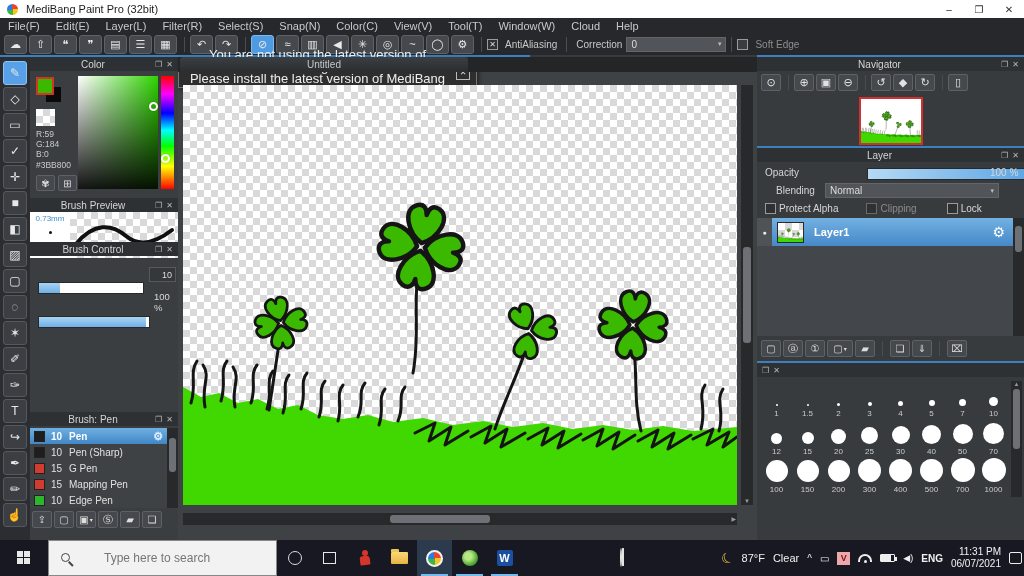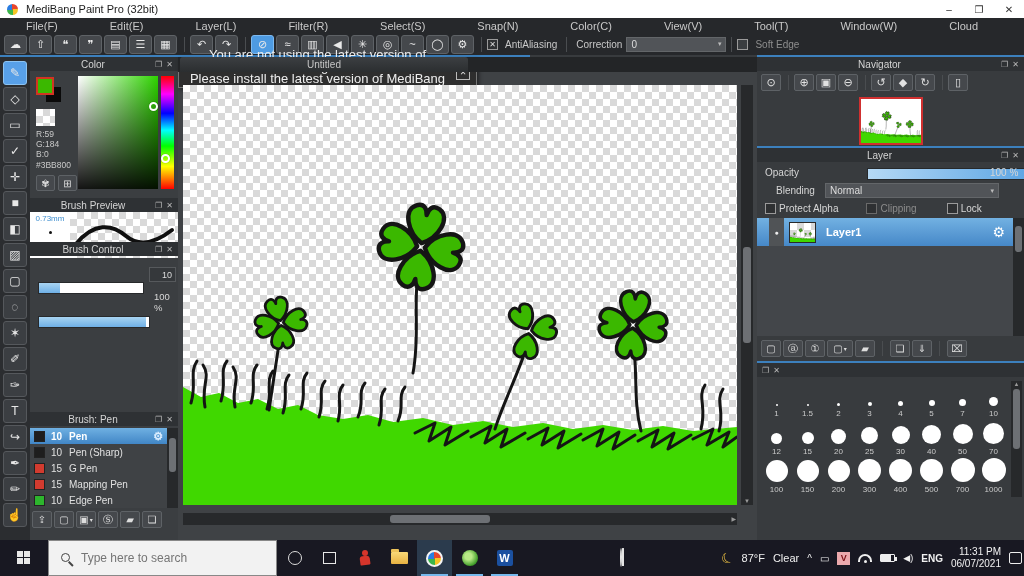--- a/index.html
+++ b/index.html
@@ -9,21 +9,21 @@
   
   #titlebar { left:0; top:0; width:1024px; height:18px; background:#fff; display:flex; align-items:center; }
   .app-dot { width:11px; height:11px; border-radius:50%; margin-left:7px;
     background:conic-gradient(#e8452c 0 25%, #f5c524 25% 50%, #3bb54a 50% 75%, #2a7de1 75% 100%); }
   .title-text { font-size:11px; color:#1c1c1c; margin-left:8px; }
   .win-btns { margin-left:auto; display:flex; }
   .win-btn { width:30px; height:18px; display:flex; align-items:center; justify-content:center; font-size:10px; color:#333; }
 
   
   #menubar { left:0; top:18px; width:1024px; height:15px; background:#26282b; display:flex; align-items:center; }
-  .menu-item { font-size:11px; color:#c9c9c9; padding:0 26px; }
+  .menu-item { font-size:11px; color:#c9c9c9; padding:0 8px; }
 
   
   #toolbar { left:0; top:33px; width:1024px; height:22px; background:#26282b; display:flex; align-items:center; padding-left:4px; }
   .tbtn { width:23px; height:19px; background:#45484c; border:1px solid #5e6266; border-radius:3px; color:#e9e9e9;
     display:flex; align-items:center; justify-content:center; font-size:11px; margin-right:2px; line-height:1; }
   .tbtn.active { background:#4e9be2; border-color:#7db9ef; }
   .tb-sep { width:1px; height:15px; background:#4a4d50; margin:0 5px; }
   .tb-label { font-size:10px; color:#c9c9c9; margin:0 4px; }
   .chk { width:11px; height:11px; border:1px solid #9a9a9a; background:#2e3032; color:#ddd; font-size:8px;
     display:flex; align-items:center; justify-content:center; margin-right:3px; }
@@ -91,33 +91,33 @@
   .notif-text { flex:1; text-align:center; font-size:13px; color:#eee; line-height:12px; }
   .notif-close { width:14px; height:14px; border:1px solid #bbb; color:#ddd; font-size:8px; display:flex;
     align-items:center; justify-content:center; margin-right:6px; }
 
   
   #rightpanels { left:757px; top:57px; width:267px; height:483px; background:#383b3e; }
   .nav-btn { width:20px; height:17px; background:#45484c; border:1px solid #5e6266; border-radius:2px; color:#e2e2e2;
     font-size:11px; display:flex; align-items:center; justify-content:center; margin-right:2px; }
   #nav-thumb { position:absolute; left:102px; top:40px; width:64px; height:48px; background:#fff; border:2px solid #d03030; }
   .lrow { position:absolute; left:0; width:267px; display:flex; align-items:center; font-size:10px; color:#d6d6d6; }
-  .layer-row { display:flex; align-items:center; height:28px; background:linear-gradient(#72b1e2,#4688c8); position:relative;padding-left:12px; }
+  .layer-row { display:flex; align-items:center; height:28px; background:linear-gradient(#72b1e2,#4688c8); position:relative; }
   .eye-strip { width:15px; height:100%; background:#505356; display:flex; align-items:center; justify-content:center; flex:none; }
   .layer-thumb { width:27px; height:21px; margin-left:5px; border:1px solid #2a2a2a; position:relative; flex:none; }
   .bs-cell { width:31px; height:38px; display:flex; flex-direction:column; align-items:center; justify-content:flex-end; }
   .bs-dot { background:#fff; border-radius:50%; margin-bottom:3px; }
   .bs-label { font-size:8px; color:#cacaca; height:10px; }
 
   
   #taskbar { left:0; top:540px; width:1024px; height:36px; background:#181822; display:flex; align-items:center; }
   #start { width:48px; height:36px; display:flex; align-items:center; justify-content:center; }
   .win-logo { width:14px; height:14px; display:grid; grid-template-columns:6px 6px; grid-template-rows:6px 6px; gap:1px; }
   .win-logo span { background:#e8e8e8; }
-  #searchbox { width:229px; height:36px; background:#f2f2f2; border:1px solid #888; display:flex; align-items:center; position:relative; }
+  #searchbox { width:229px; height:36px; background:#f2f2f2; border:1px solid #888; display:flex; align-items:center; position:relative;padding-left:23px; }
   #searchbox input { border:none; background:transparent; outline:none; font-size:12px; color:#333; width:180px; margin-left:32px; }
   .mag { width:9px; height:9px; border:1.5px solid #444; border-radius:50%; position:absolute; left:12px; top:12px; }
   .mag::after { content:""; position:absolute; width:6px; height:1.5px; background:#444; transform:rotate(45deg); right:-5px; bottom:-3px; }
   .tb-slot { width:35px; height:36px; display:flex; align-items:center; justify-content:center; position:relative; }
   .tb-slot.running::after { content:""; position:absolute; left:4px; right:4px; bottom:0; height:2px; background:#76b9ed; }
   .tb-slot.focused { background:#2b3b4d; }
   .tv-icon { width:13px; height:12px; border:1.5px solid #e8e8e8; }
   .cortana { width:14px; height:14px; border:1.5px solid #dcdcdc; border-radius:50%; }
   .folder-icon { width:17px; height:12px; background:linear-gradient(#f8d878,#e8b242); border-radius:1px; position:relative; }
   .folder-icon::before { content:""; position:absolute; top:-3px; left:0; width:8px; height:3px; background:#edc35a; border-radius:1px 1px 0 0; }

